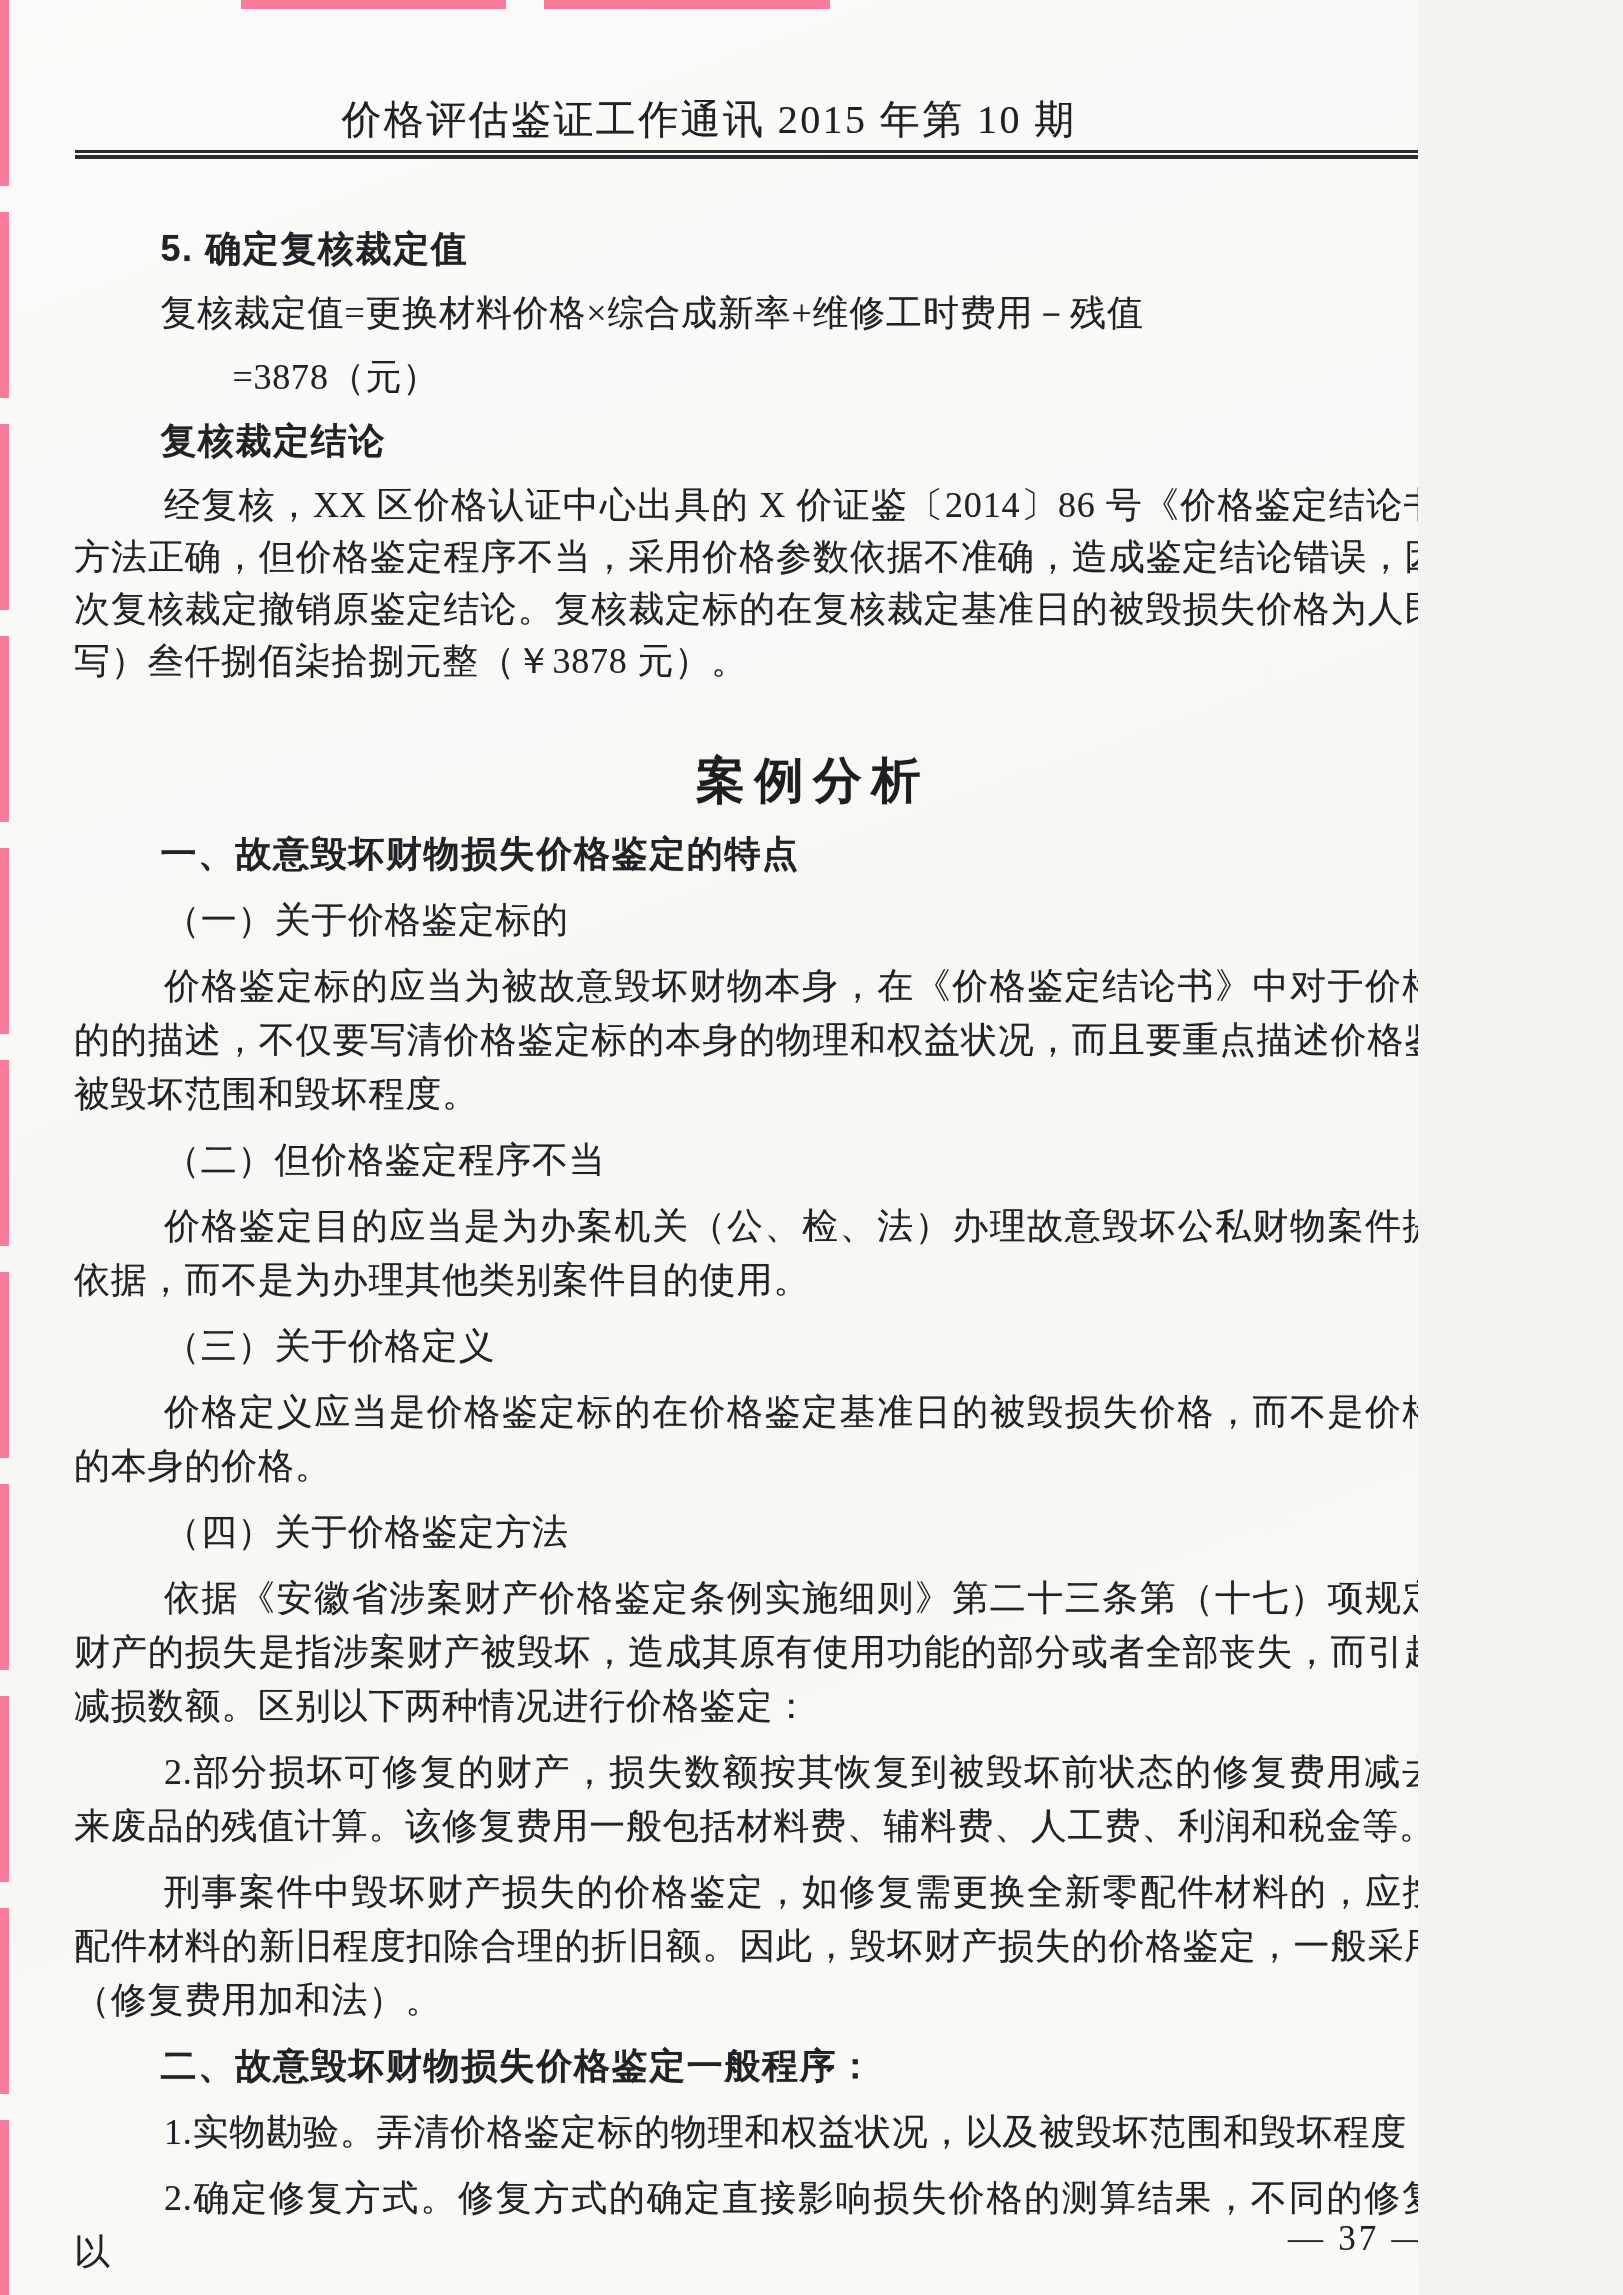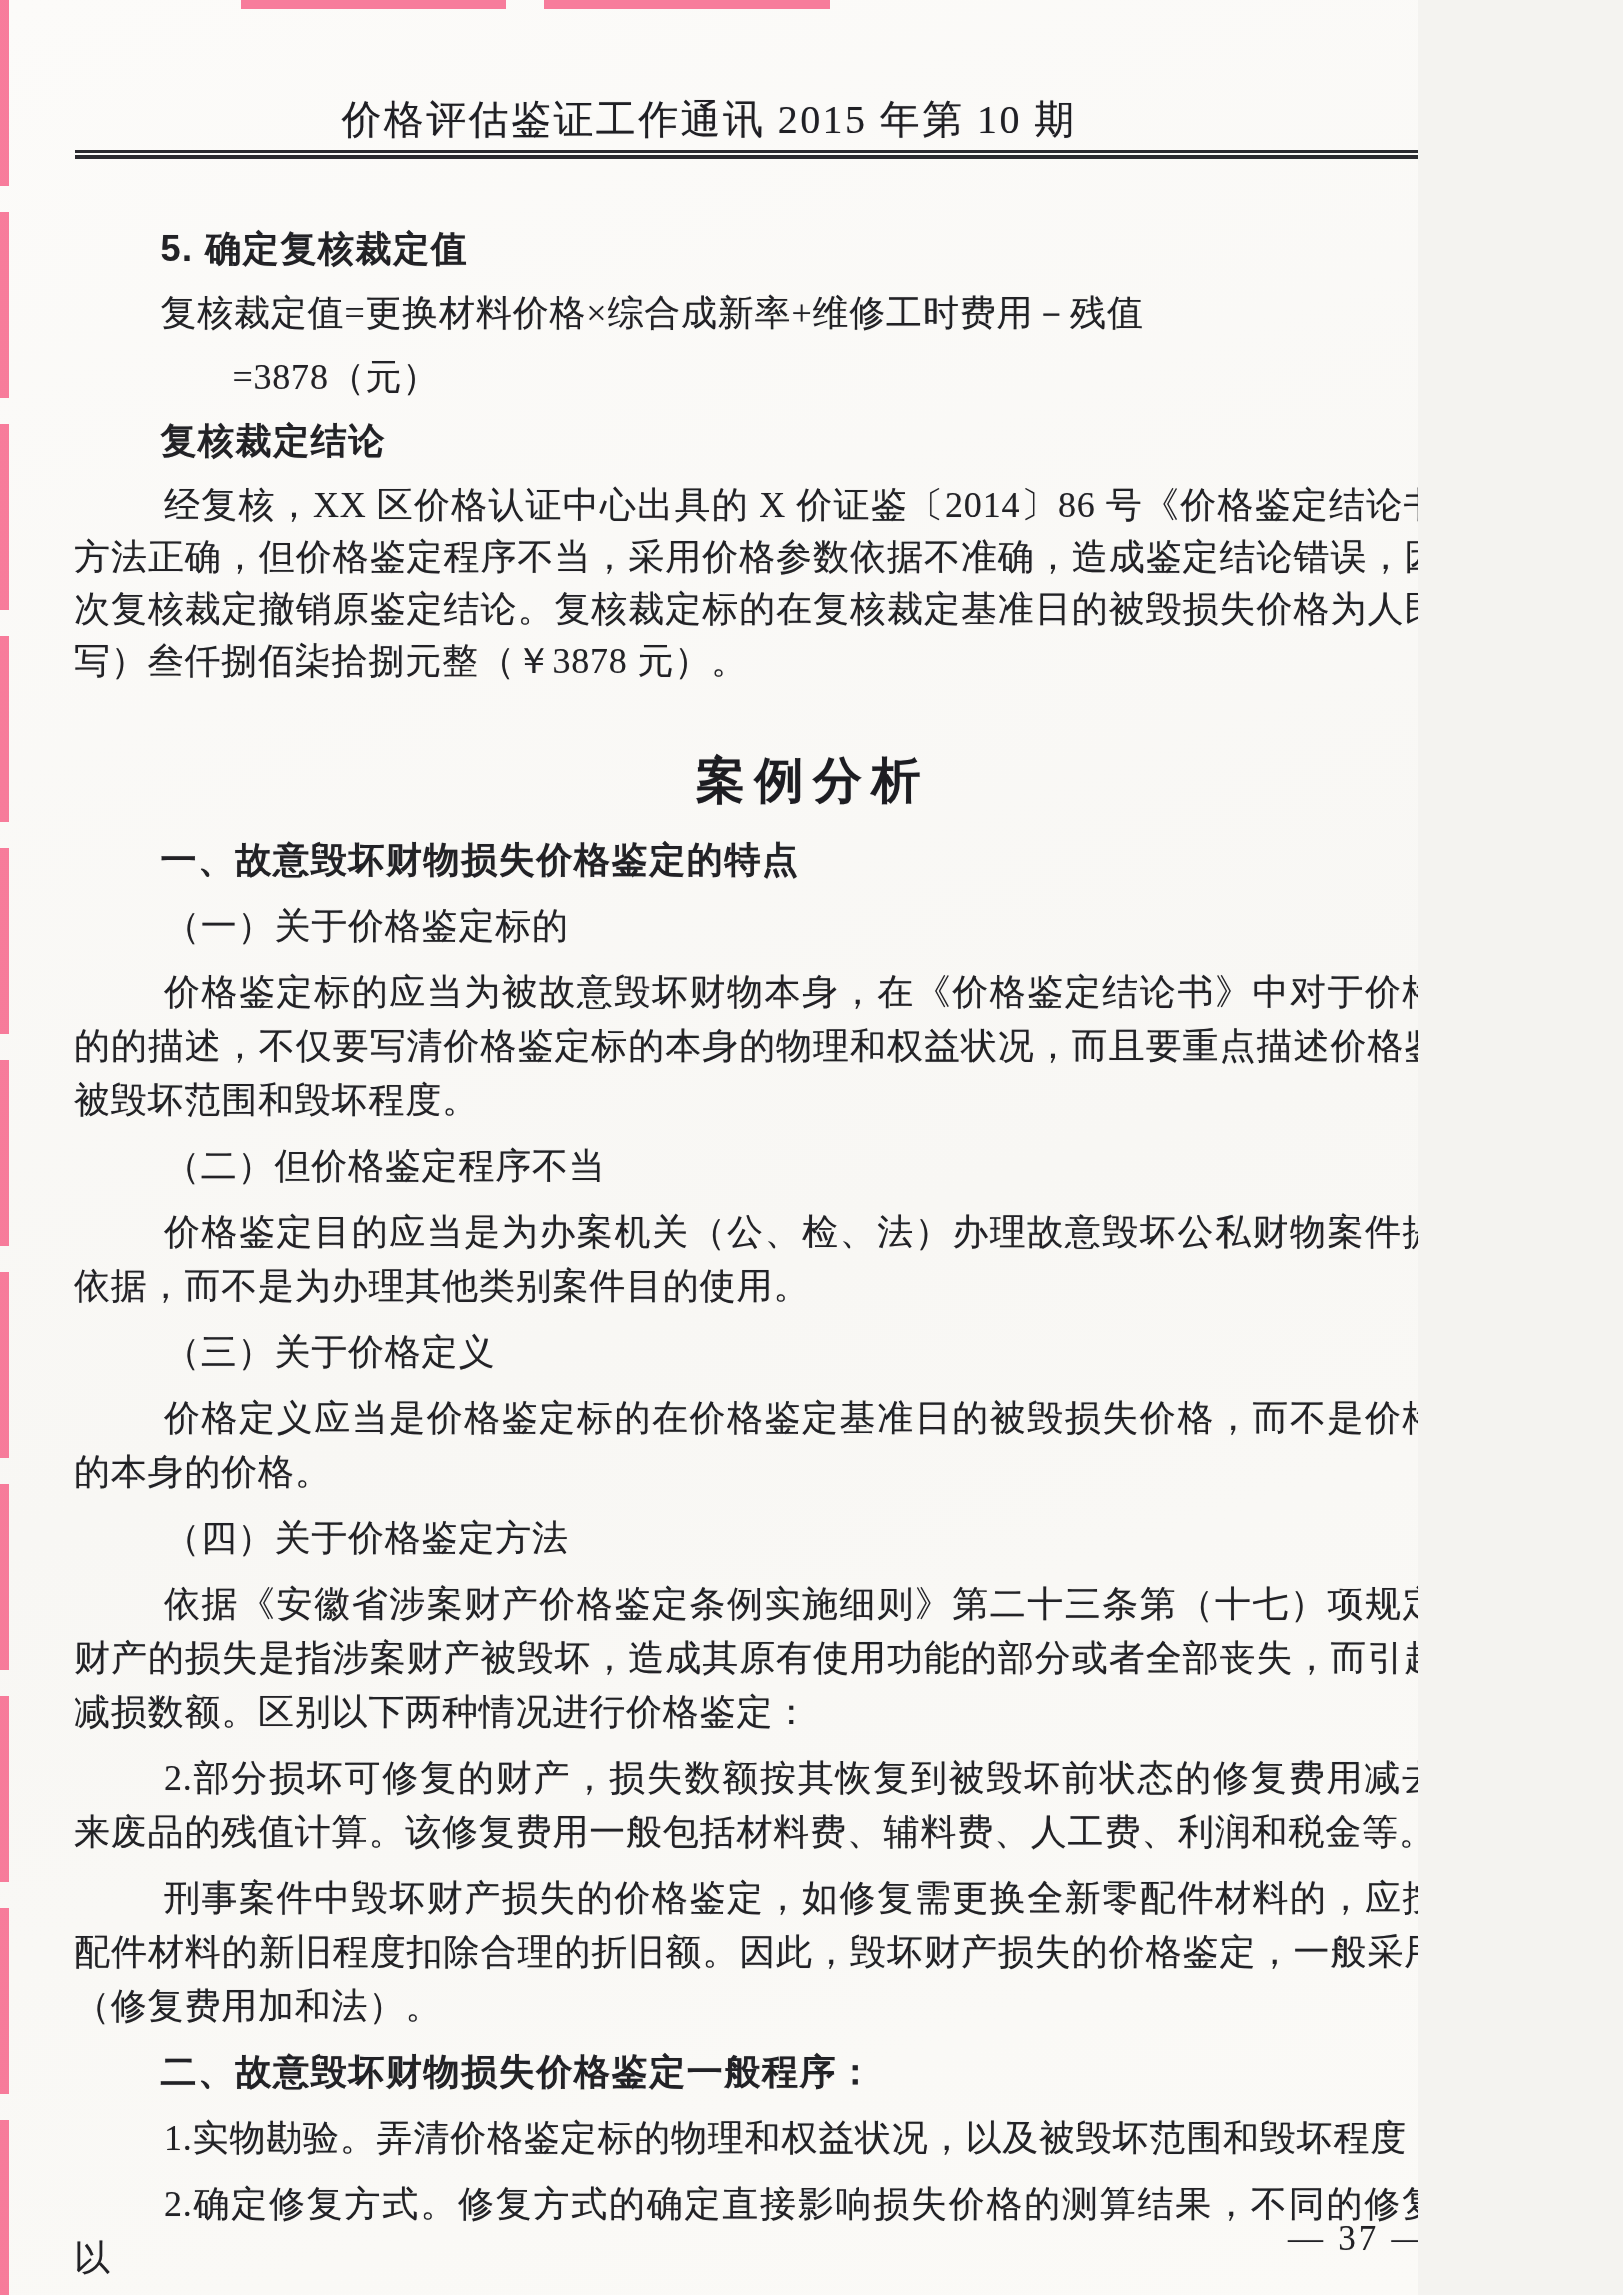--- a/index.html
+++ b/index.html
@@ -51,21 +51,21 @@
   .ind24 { text-indent: 2.4em; }
   .ind44 { text-indent: 4.4em; }
   .para  { text-indent: 2.5em; }
   .hb {
     font-family: "Liberation Sans", "DejaVu Sans", sans-serif;
     font-weight: 700;
     letter-spacing: 1.6px;
   }
   .case { line-height: 54px; }
   .case-title {
-    margin: 62px 0 22px 0;
+    margin: 62px 0 16px 0;
     font-family: "Liberation Sans", "DejaVu Sans", sans-serif;
     font-weight: 700;
     font-size: 49px; line-height: 62px;
     letter-spacing: 9.5px;
     text-align: center;
     color: #1d1d22;
   }
   .footer {
     position: absolute; top: 2217px; left: 1288px; width: 166px;
     text-align: left;

